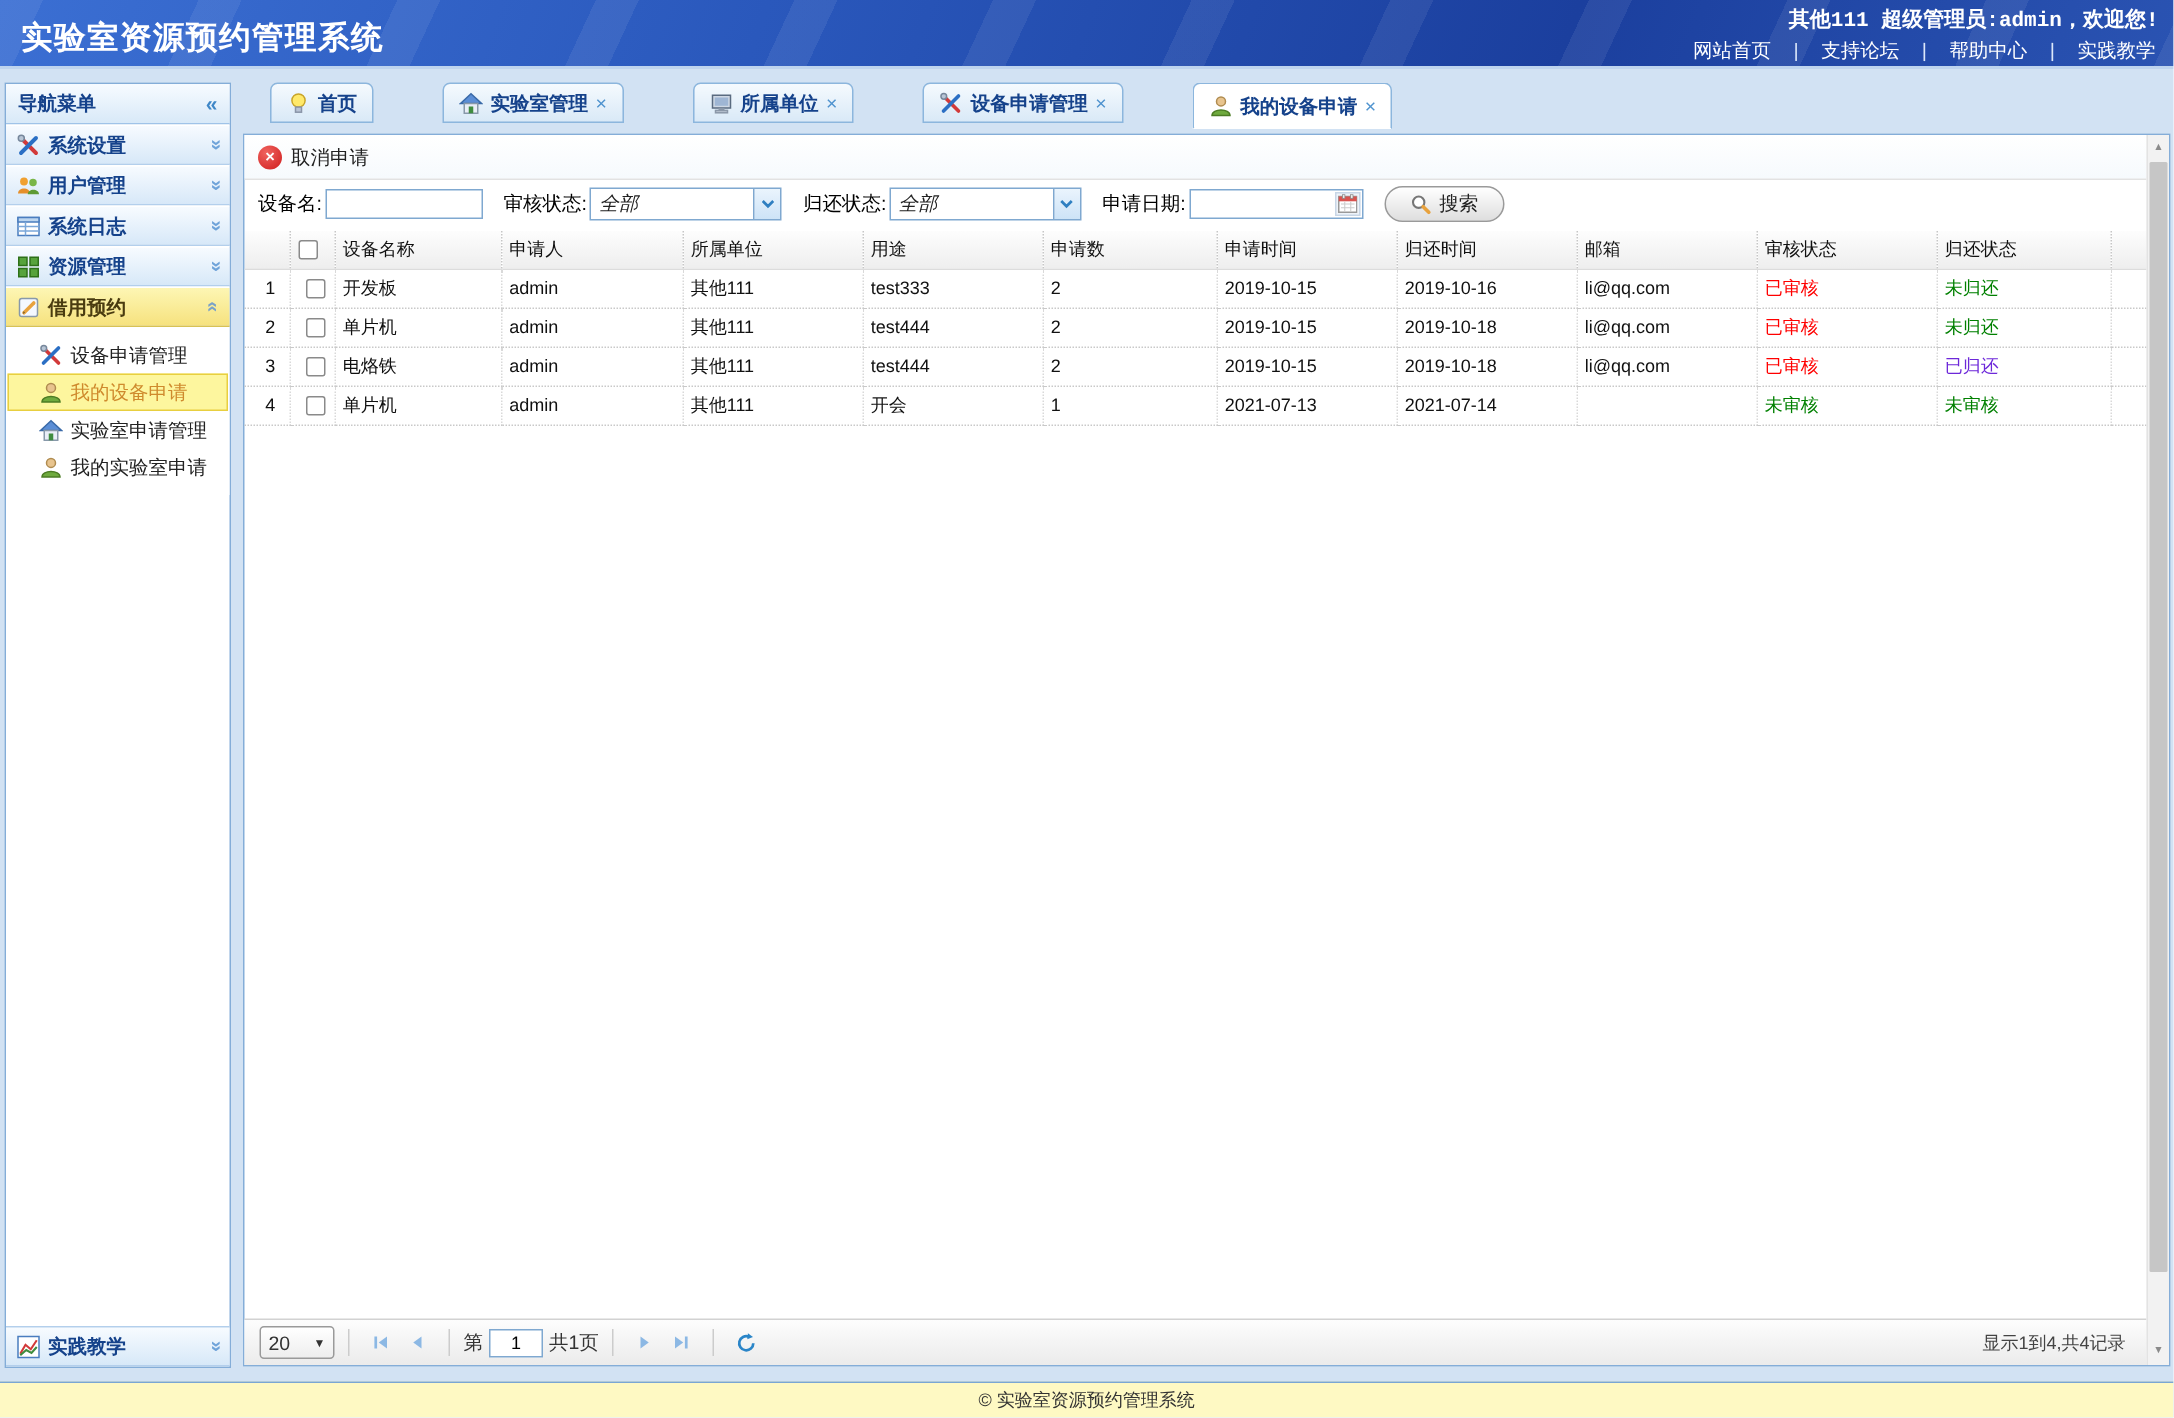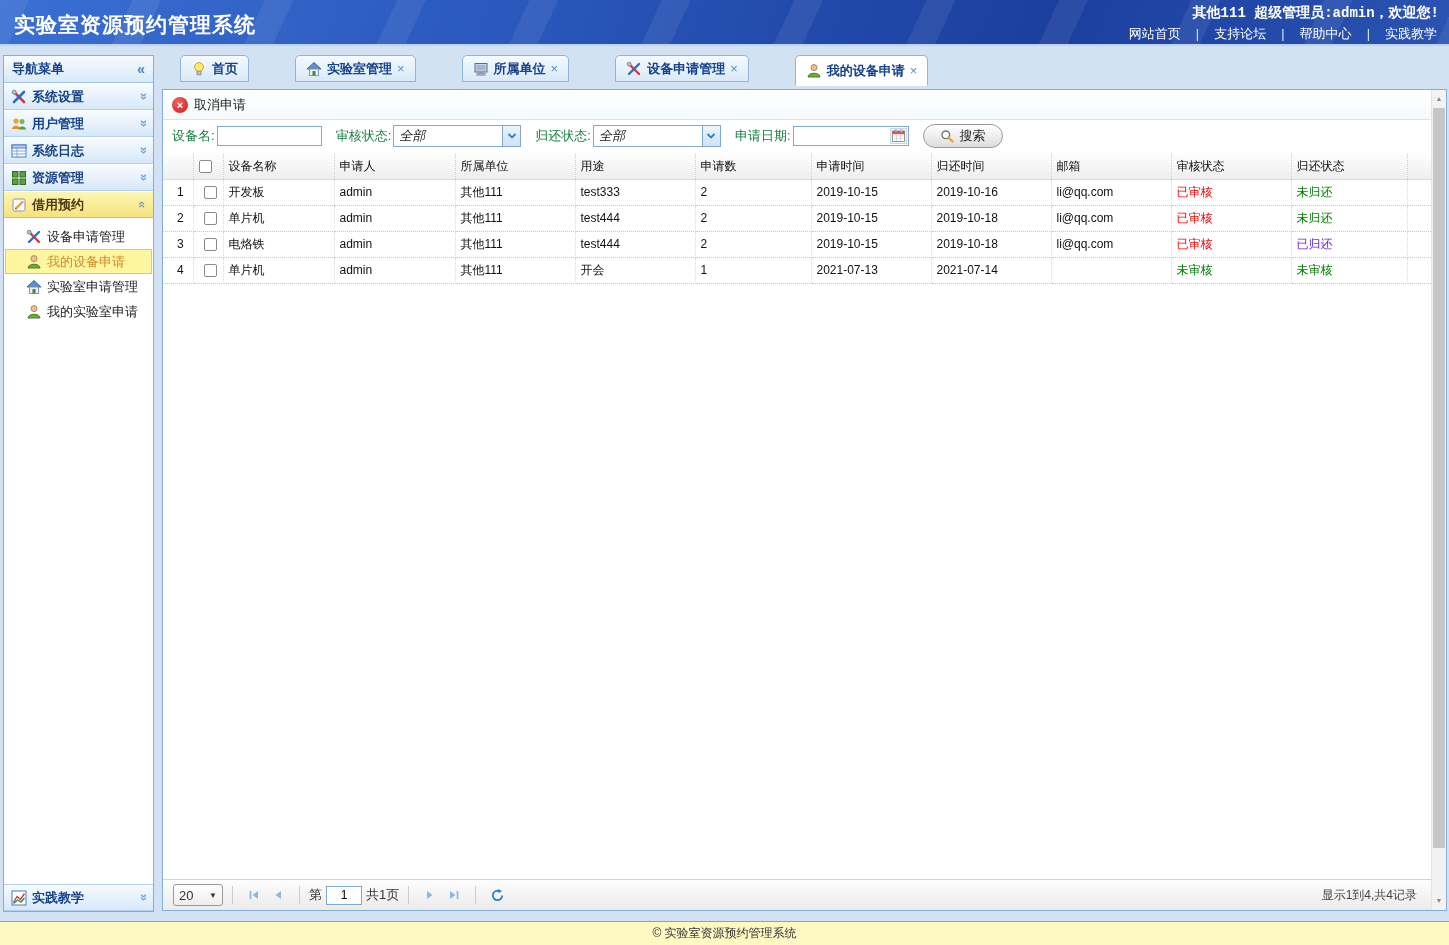--- a/index.html
+++ b/index.html
@@ -79,21 +79,21 @@
     background:linear-gradient(#ffffff,#f6fafd); border-bottom:1px solid #e2e2e2;
     width:calc(100% - 15px);
   }
   .cancel-btn{ display:flex; align-items:center; gap:6px; cursor:pointer; }
   .cancel-ico{
     width:16px; height:16px; border-radius:50%; background:radial-gradient(circle at 35% 30%,#f0635f,#cf1d1d);
     color:#fff; font-weight:bold; font-size:11px; line-height:16px; text-align:center;
   }
   
   .filters{ height:31px; display:flex; align-items:center; padding-left:9px; width:calc(100% - 15px);}
-  .flabel{ margin-right:2px; color:#15803d; white-space:nowrap;}
+  .flabel{ margin-right:2px; color:#000000; white-space:nowrap;}
   .ftext{ width:105px; height:20px; border:1px solid #7fa8d0; margin-right:14px; background:#fff;}
   .fselect{
     width:128px; height:22px; border:1px solid #7fa8d0; background:#fff;
     display:flex; align-items:center; margin-right:14px; cursor:pointer;font-style:italic;
   }
   .fselect .sval{ flex:1; padding-left:5px; font-size:13px;}
   .fselect .sarrow{
     width:18px; height:100%; border-left:1px solid #7fa8d0;
     background:linear-gradient(#eaf4fd,#cde3f7); display:flex; align-items:center; justify-content:center;
   }

